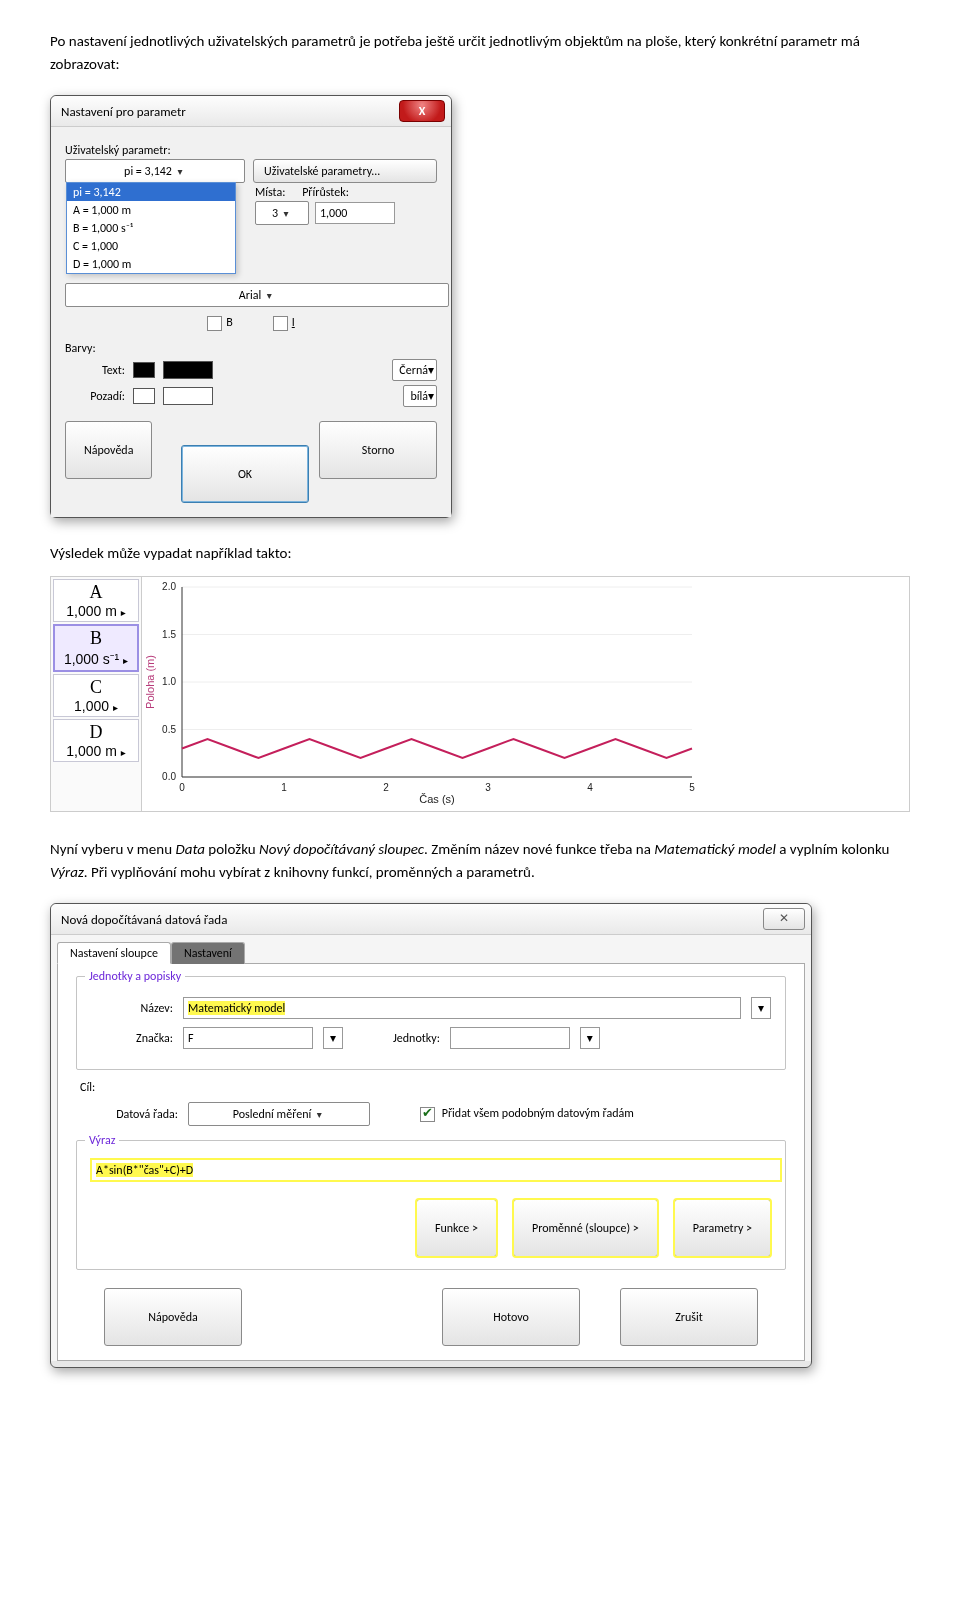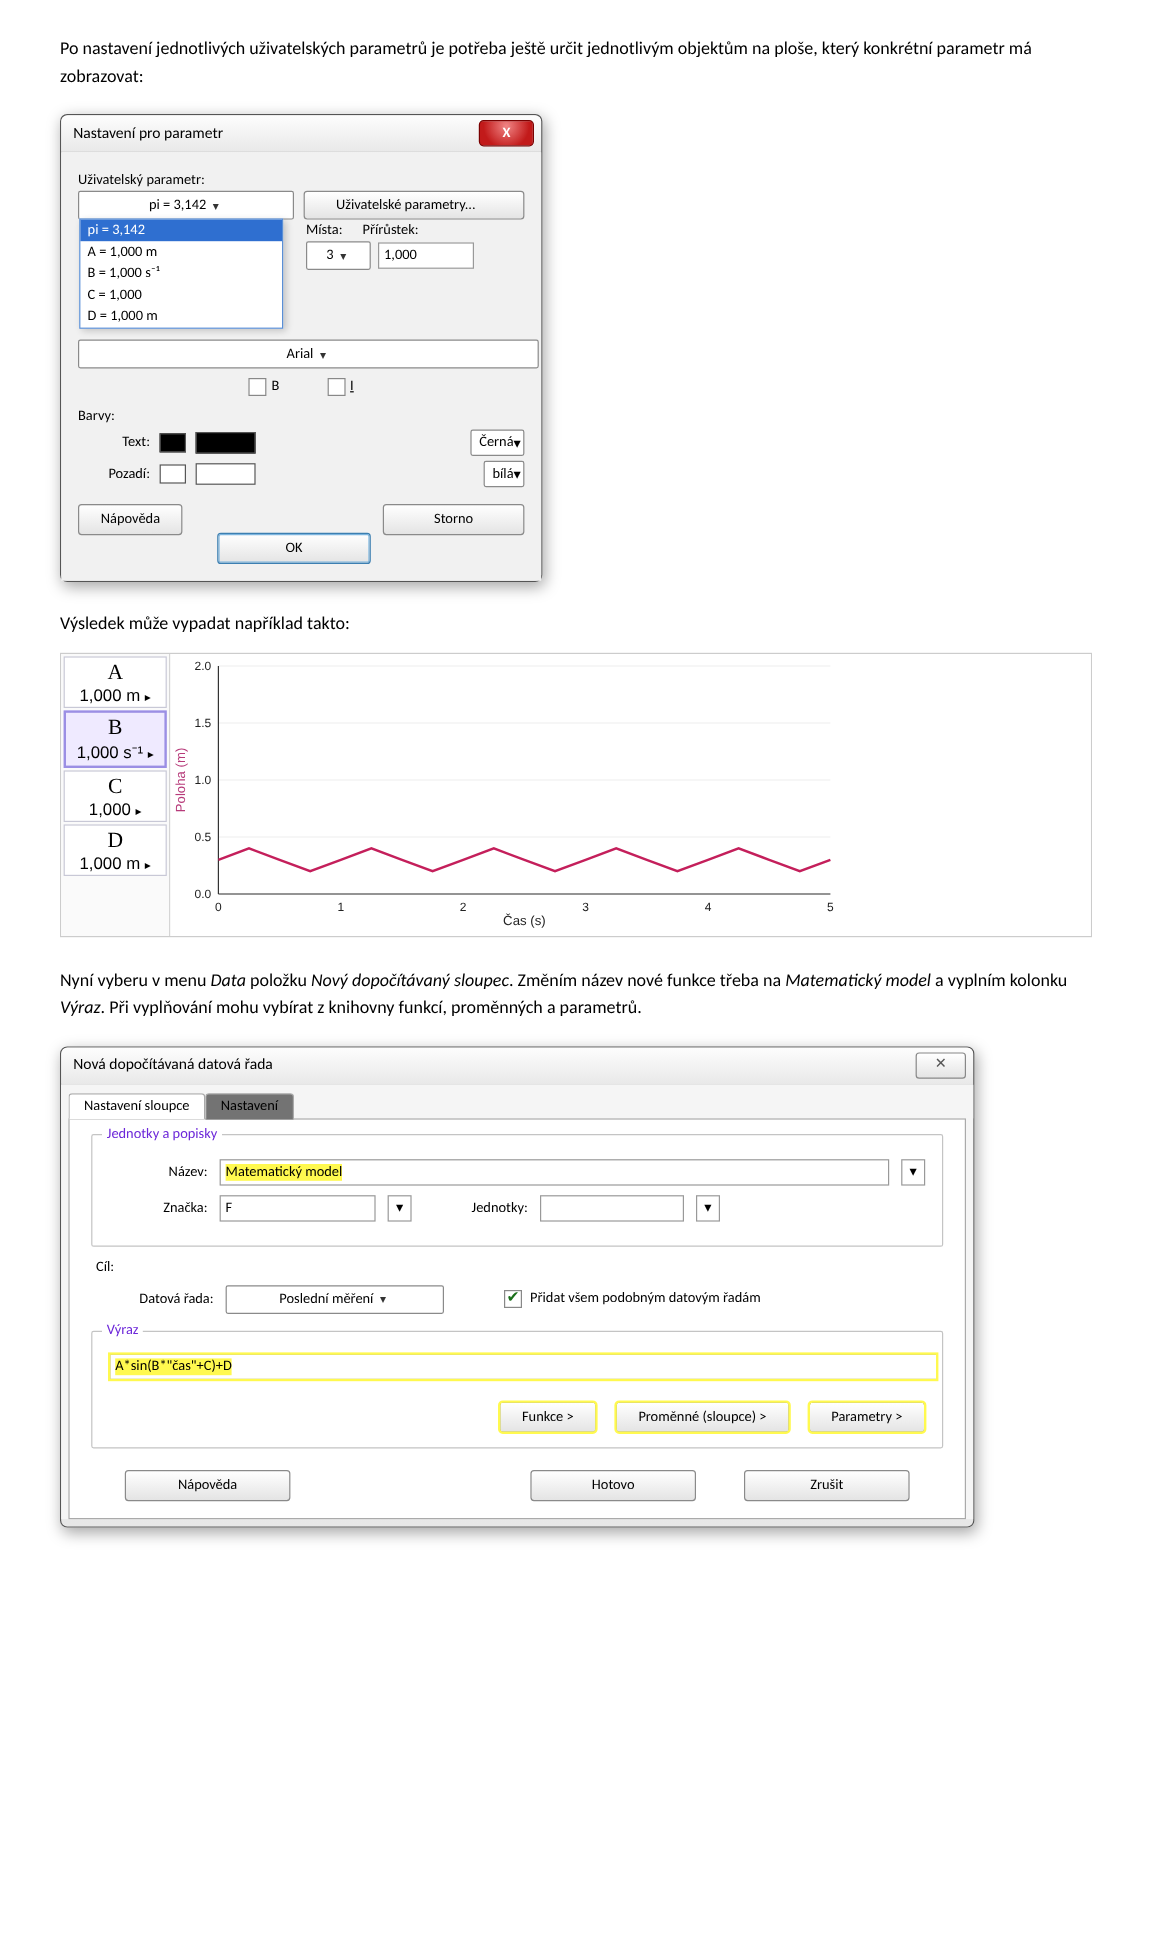--- a/index.html
+++ b/index.html
@@ -61,21 +61,21 @@
     padding: 0 4px 0 6px;
     font-size: 12px;
     border-radius: 2px;
   }
   .combo .chev {
     width: 16px; text-align: center; color: #333; font-size: 10px;
   }
   .btn-mini {
     border: 1px solid #8a8a8a;
     background: linear-gradient(#fff,#e4e4e4);
-    height: 22px; padding: 0 26px;
+    height: 22px; padding: 0 10px;
     font-size: 12px; border-radius: 3px;
     display: inline-flex; align-items: center;
   }
   .dropdown-open {
     position: relative; z-index: 5;
   }
   .dd-list {
     position: absolute; left: 0; top: 22px;
     border: 1px solid #5a8fd6;
     background: #fff; width: 168px;
@@ -103,21 +103,21 @@
     border: 1px solid #8a8a8a; background: #fff; height: 20px;
     padding: 0 2px 0 6px; font-size: 12px; border-radius: 2px;
   }
   .btn-row {
     display: flex; gap: 10px; margin-top: 14px;
     justify-content: space-between;
   }
   .push-btn {
     border: 1px solid #8a8a8a;
     background: linear-gradient(#fff,#e4e4e4);
-    height: 24px; padding: 0 18px;
+    height: 24px; padding: 16px 18px;
     font-size: 12px; border-radius: 3px;
     display: inline-flex; align-items: center; justify-content: center;
   }
   .push-btn.default { border: 1px solid #3c7fb1; box-shadow: 0 0 0 1px #7bb4de inset; }
 
   
   .chart-block { display: flex; gap: 0; border: 1px solid #ccc; margin: 6px 0 26px 0; }
   .param-col { width: 90px; border-right: 1px solid #ccc; background: #fafafa; }
   .param-cell {
     border: 1px solid #c8c8d6; margin: 2px; text-align: center;

